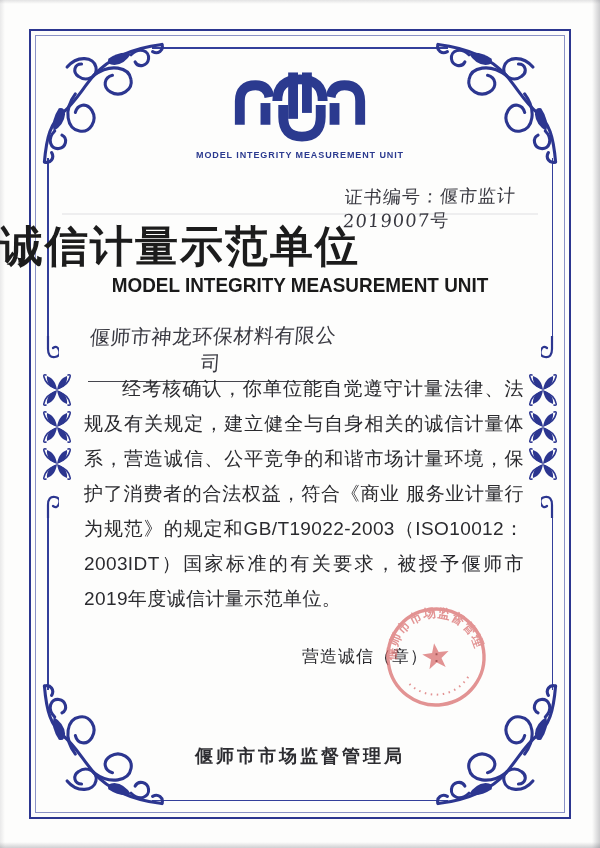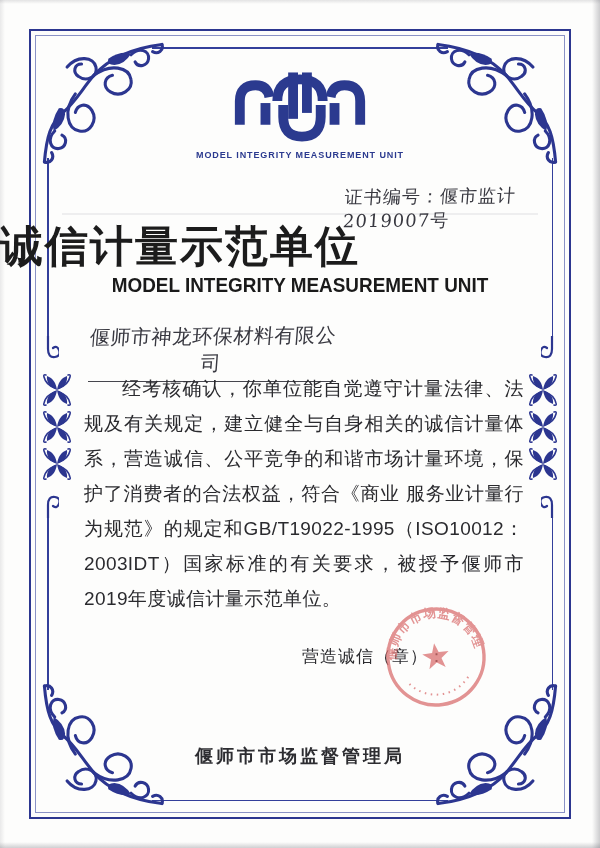--- a/index.html
+++ b/index.html
@@ -267,21 +267,21 @@
   <span class="handwrite">证书编号：偃市监计2019007号</span>
 </div>
 
 <div class="title-cn">诚信计量示范单位</div>
 <div class="title-en">MODEL INTEGRITY MEASUREMENT UNIT</div>
 
 <div class="company-line">
   <span class="handwrite">偃师市神龙环保材料有限公司</span>
 </div>
 
-<div class="body-par">经考核确认，你单位能自觉遵守计量法律、法规及有关规定，建立健全与自身相关的诚信计量体系，营造诚信、公平竞争的和谐市场计量环境，保护了消费者的合法权益，符合《商业 服务业计量行为规范》的规定和GB/T19022-1995（ISO10012：2003IDT）国家标准的有关要求，被授予偃师市2019年度诚信计量示范单位。</div>
+<div class="body-par">经考核确认，你单位能自觉遵守计量法律、法规及有关规定，建立健全与自身相关的诚信计量体系，营造诚信、公平竞争的和谐市场计量环境，保护了消费者的合法权益，符合《商业 服务业计量行为规范》的规定和GB/T19022-2003（ISO10012：2003IDT）国家标准的有关要求，被授予偃师市2019年度诚信计量示范单位。</div>
 
 <div class="issuer">营造诚信（章）：</div>
 
 <svg class="seal" viewBox="0 0 110 110">
   <defs>
     <path id="sealTop" d="M15 55 A40 40 0 1 1 95 55" fill="none"></path>
   </defs>
   <circle cx="55" cy="55" r="48" fill="none" stroke="#d96b6b" stroke-width="3.4"></circle>
   <path d="M25 78 A38 38 0 0 0 85 78" fill="none" stroke="#d96b6b" stroke-width="2" stroke-dasharray="1.5,4.5"></path>
   <path d="M55,41 L58.3,50.5 L68.3,50.7 L60.3,56.7 L63.2,66.3 L55,60.6 L46.8,66.3 L49.7,56.7 L41.7,50.7 L51.7,50.5 Z" fill="#d96b6b"></path>

